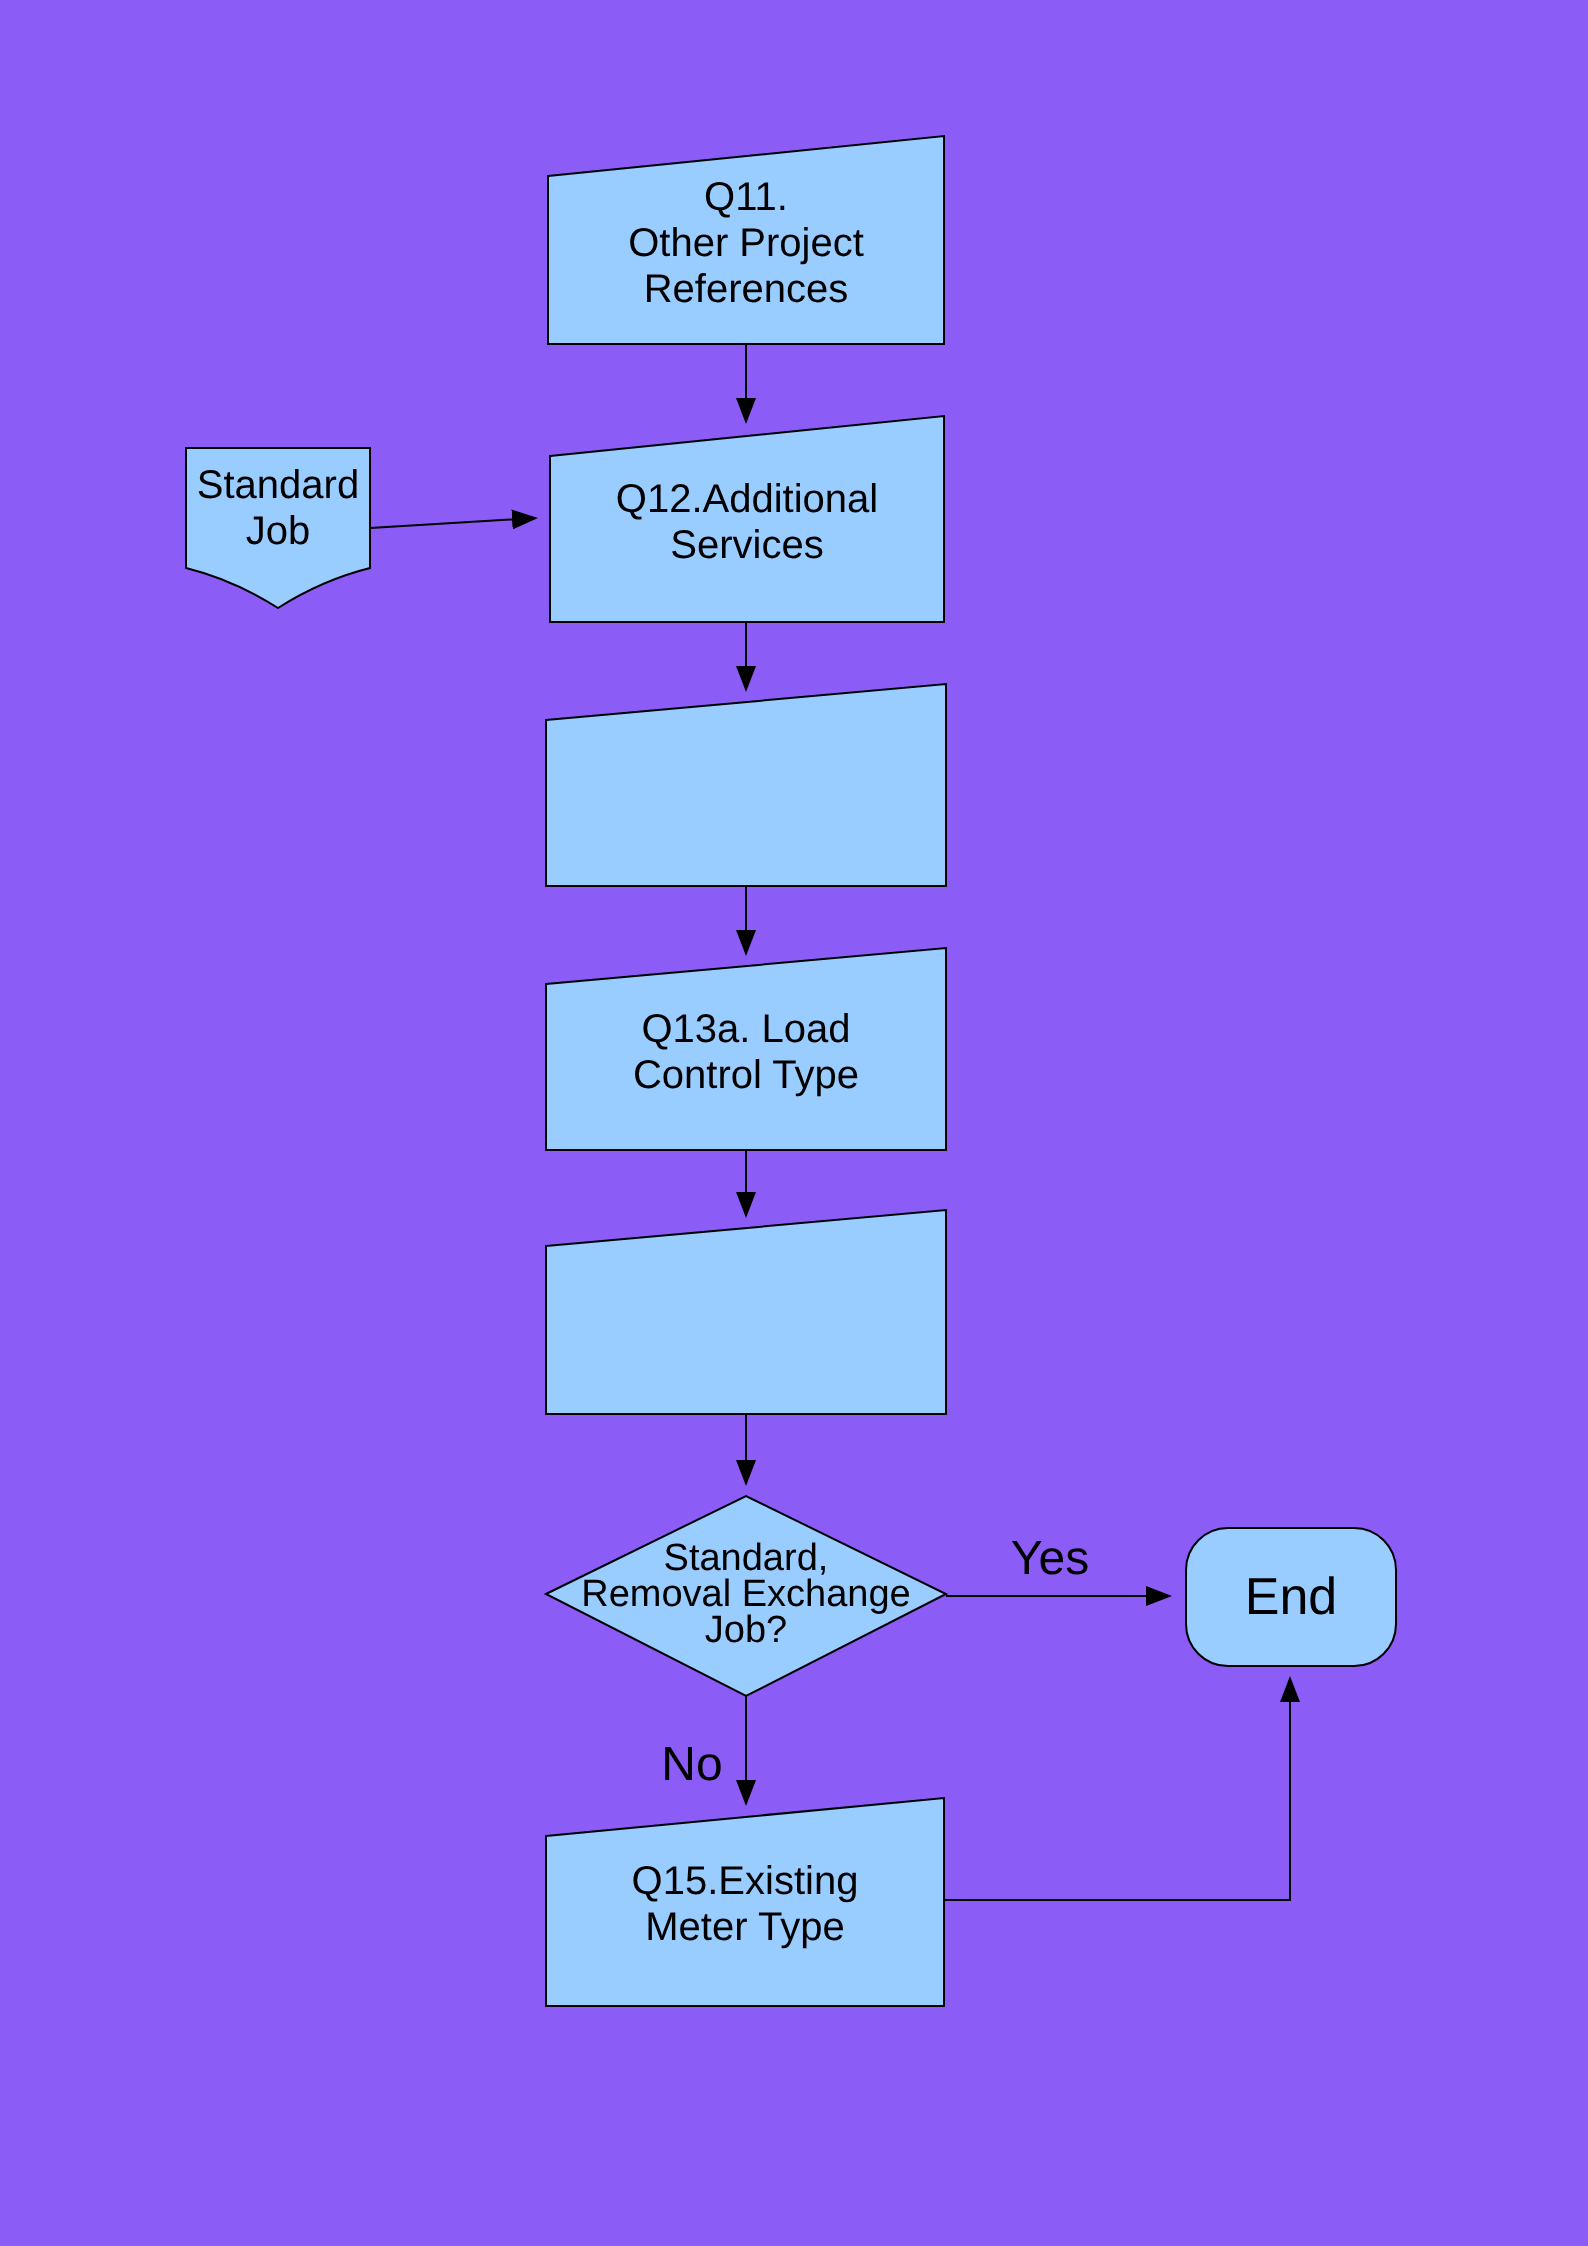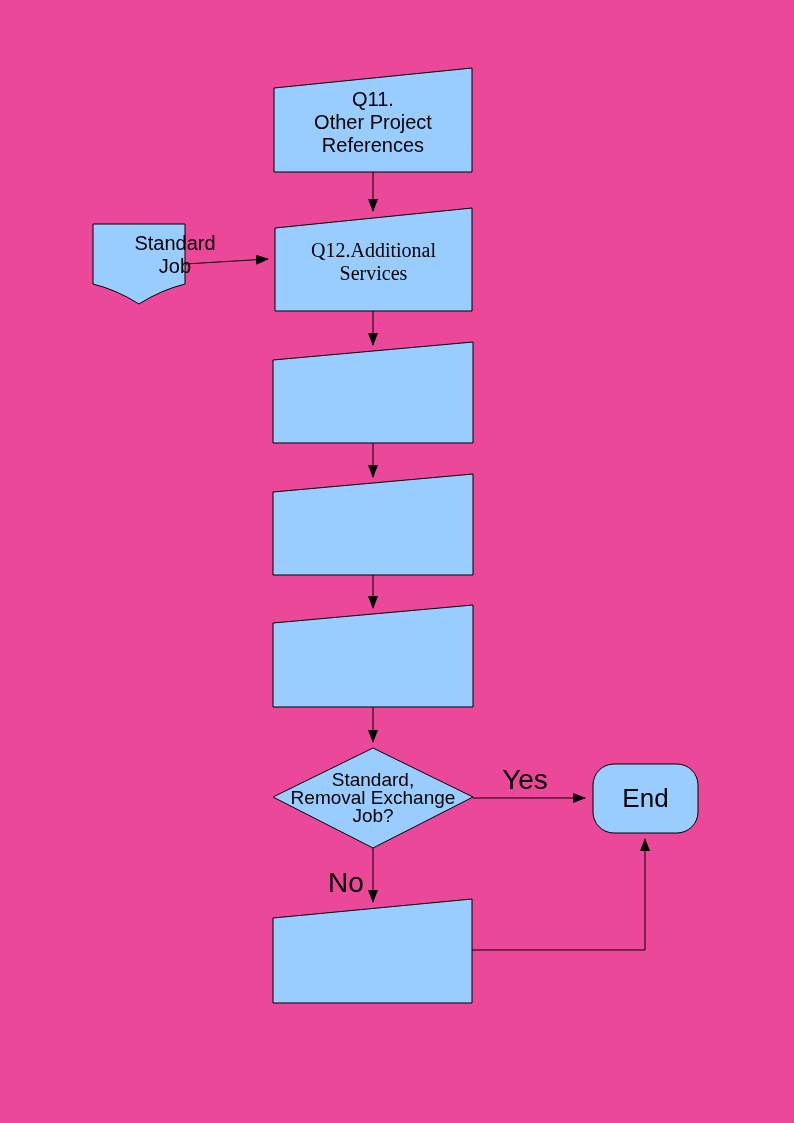--- a/index.html
+++ b/index.html
@@ -4,21 +4,21 @@
 <style>
   html, body {
     margin: 0;
     padding: 0;
     background: #ffffff;
   }
   #page {
     position: relative;
     width: 794px;
     height: 1123px;
-    background: #ec4899;
+    background: #8b5cf6;
     font-family: "Liberation Sans", sans-serif;
     overflow: hidden;
   }
   #diagram-svg {
     position: absolute;
     left: 0;
     top: 0;
     width: 794px;
     height: 1123px;
   }
@@ -46,21 +46,21 @@
     font-size: 19px;
     line-height: 18px;
   }
   .edge-label {
     position: absolute;
     display: flex;
     align-items: center;
     justify-content: center;
     text-align: center;
     color: #000000;
-    font-size: 28px;
+    font-size: 24px;
     line-height: 24px;
   }
 </style>
 </head>
 <body>
 
 <div id="page">
 
   <svg id="diagram-svg" viewBox="0 0 794 1123" xmlns="http://www.w3.org/2000/svg">
     <defs>
@@ -87,33 +87,37 @@
     <polygon class="shape" points="273,623 473,605 473,707 273,707" fill="#99CCFF"></polygon>
     <polygon class="shape" points="273,797 373,748 473,797 373,848" fill="#99CCFF"></polygon>
     <rect class="shape" x="593" y="764" width="105" height="69" rx="21" ry="21" fill="#99CCFF"></rect>
     <polygon class="shape" points="273,918 472,899 472,1003 273,1003" fill="#99CCFF"></polygon>
   </svg>
 
   <div class="node-label" style="left:274px; top:72px; width:198px; height:100px;">Q11.
 Other Project
 References</div>
 
-  <div class="node-label" style="left:93px; top:224px; width:92px; height:62px;padding-left:36px;">Standard
+  <div class="node-label" style="left:93px; top:224px; width:92px; height:62px;">Standard
 Job</div>
 
-  <div class="node-label" style="left:275px; top:212px; width:197px; height:99px;font-family:Liberation Serif, serif;">Q12.Additional
+  <div class="node-label" style="left:275px; top:212px; width:197px; height:99px;">Q12.Additional
 Services</div>
 
 
+  <div class="node-label" style="left:273px; top:478px; width:200px; height:97px;">Q13a. Load
+Control Type</div>
 
 
   <div class="node-label small" style="left:283px; top:758px; width:180px; height:80px;">Standard,
 Removal Exchange
 Job?</div>
 
   <div class="node-label" style="left:593px; top:764px; width:105px; height:69px; font-size:26px;">End</div>
 
+  <div class="node-label" style="left:273px; top:903px; width:199px; height:100px;">Q15.Existing
+Meter Type</div>
 
   <div class="edge-label" style="left:490px; top:766px; width:70px; height:28px;">Yes</div>
 
   <div class="edge-label" style="left:318px; top:869px; width:56px; height:28px;">No</div>
 
 </div>
 
 </body></html>

